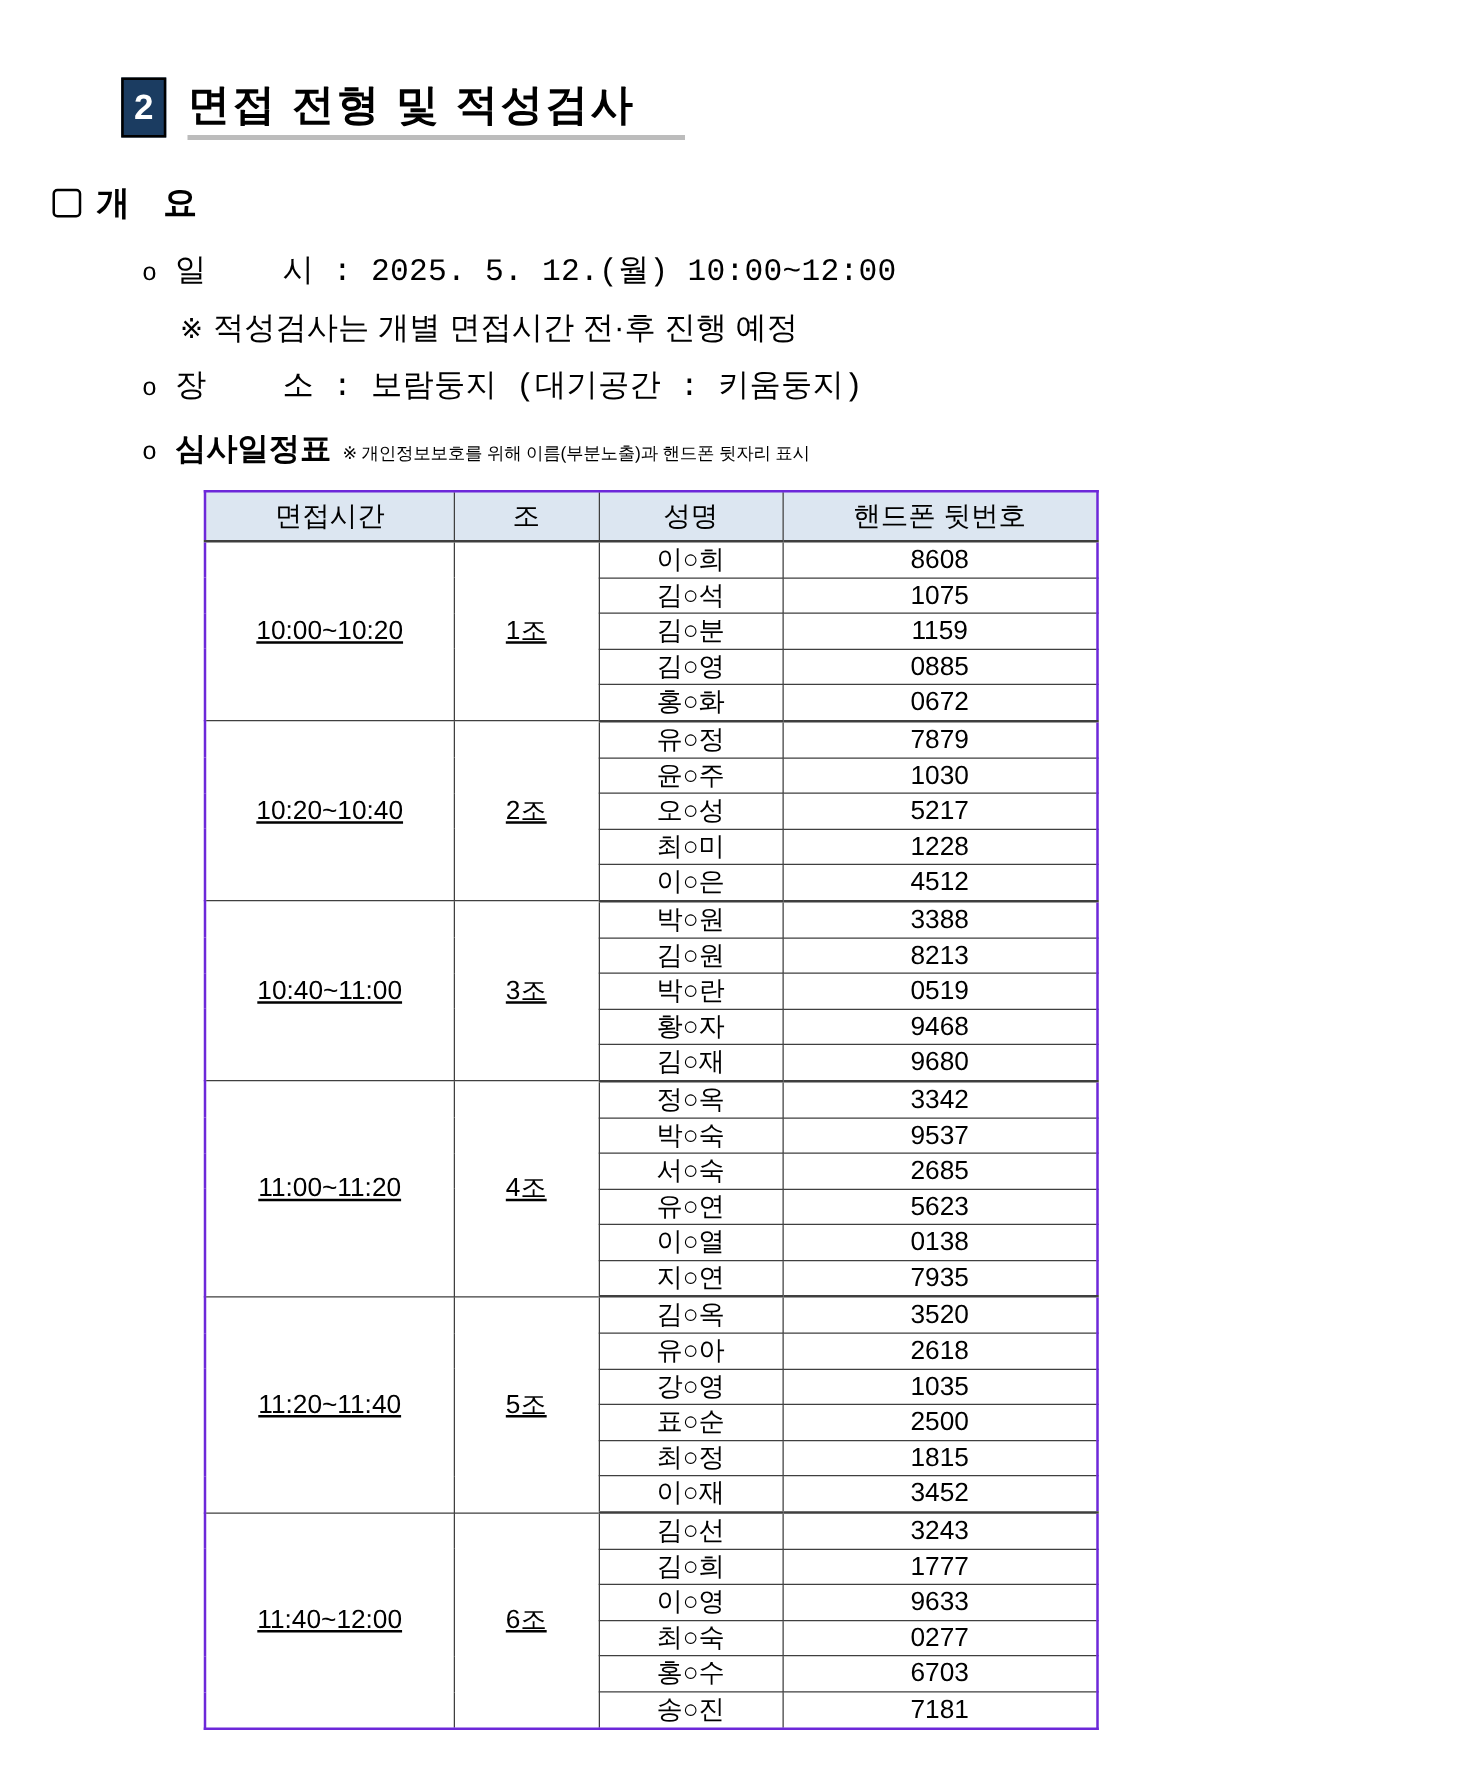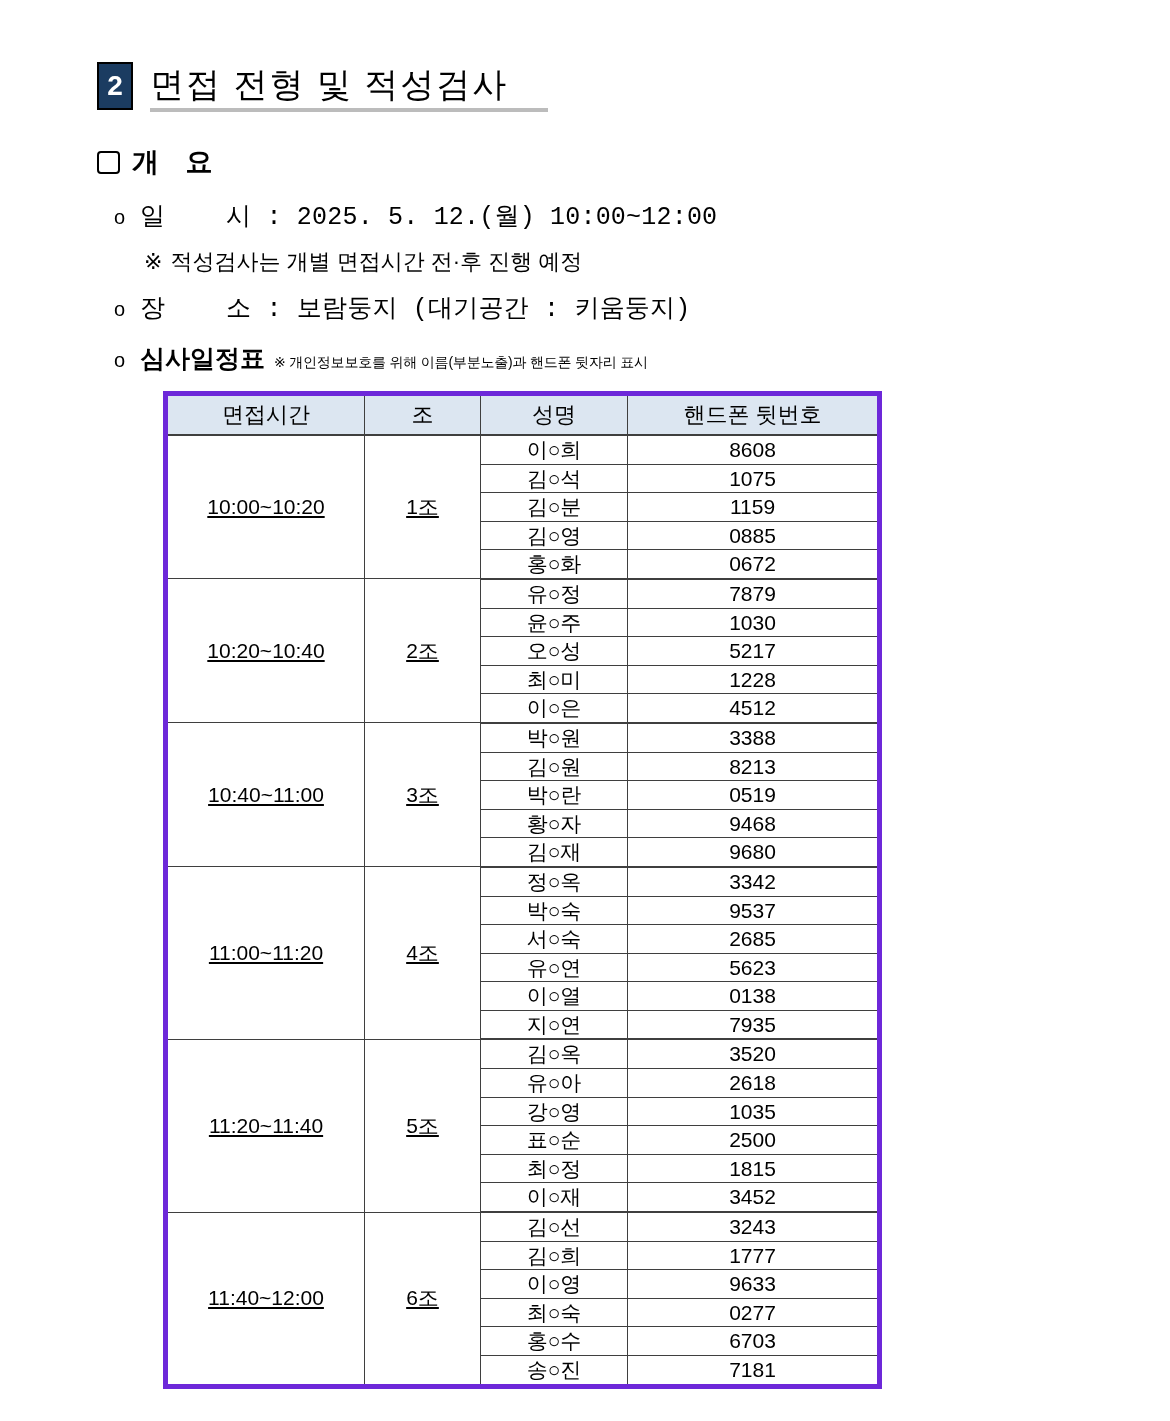--- a/index.html
+++ b/index.html
@@ -34,37 +34,37 @@
     text-align: center;
     box-sizing: border-box;
     flex: none;
   }
   .title-wrap {
     margin-left: 17px;
     padding-top: 1px;
   }
   .section-title {
     font-size: 34px;
-    font-weight: normal;
+    font-weight: bold;
     letter-spacing: 2px;
     line-height: 42px;
     white-space: nowrap;
   }
   .title-rule {
     height: 4px;
     background: #bcbcbc;
     width: 398px;
     margin-top: 3px;
   }
 
   
   .overview-head {
     display: flex;
     align-items: center;
-    padding: 32px 0 0 97px;
+    padding: 32px 0 0 42px;
   }
   .checkbox-glyph {
     width: 23px;
     height: 23px;
     border: 2.5px solid #000000;
     border-radius: 4px;
     box-sizing: border-box;
     flex: none;
   }
   .overview-label {
@@ -104,21 +104,21 @@
     margin: -4px 0 16px 0;
     padding-left: 30px;
     white-space: pre;
   }
   .note-mark {
     font-size: 22px;
     flex: none;
     margin-right: 8px;
   }
   .note-text {
-    font-size: 22px;
+    font-size: 25px;
     line-height: 32px;
   }
   .bullet-strong {
     font-weight: bold;
     font-size: 25px;
   }
   .bullet-small {
     font-size: 14px;
     margin-left: 9px;
     letter-spacing: -0.2px;
@@ -126,21 +126,21 @@
 
   
   .table-zone {
     padding-left: 163px;
     margin-top: 15px;
   }
   table.schedule {
     border-collapse: collapse;
     table-layout: fixed;
     width: 714px;
-    border: 5px solid #6d28d9;
+    border: 2px solid #6d28d9;
   }
   table.schedule th,
   table.schedule td {
     border: 1px solid #3f3f3f;
     text-align: center;
     vertical-align: middle;
     font-size: 21px;
     padding: 0;
     height: 27.6px;
     line-height: 27.6px;

